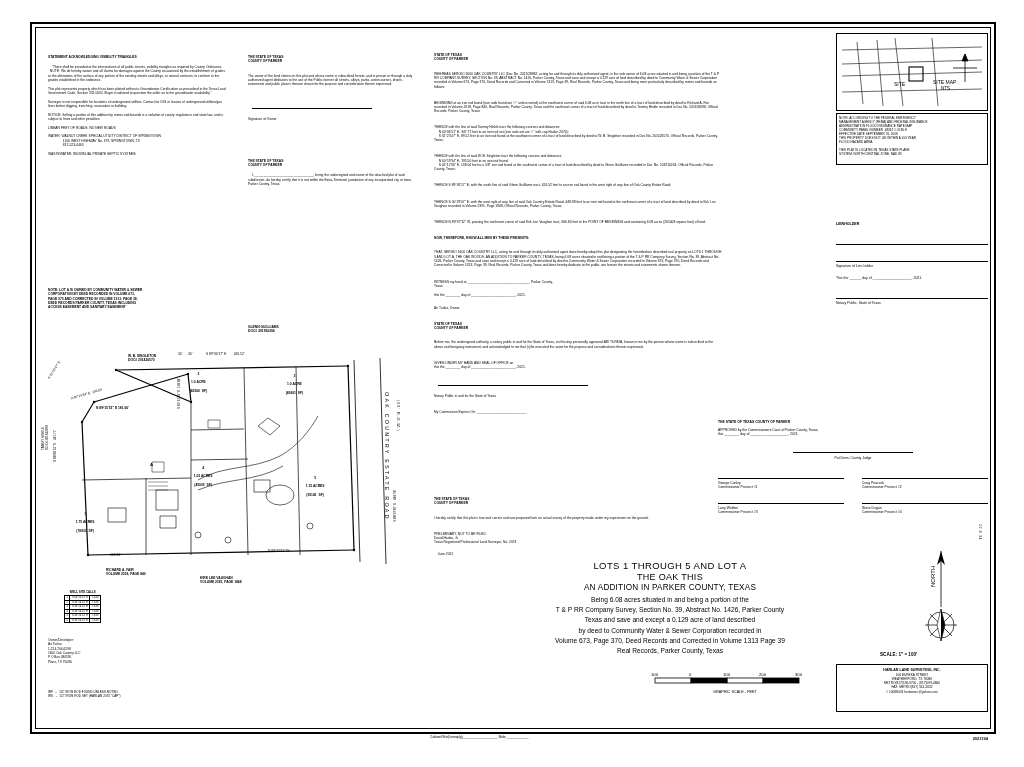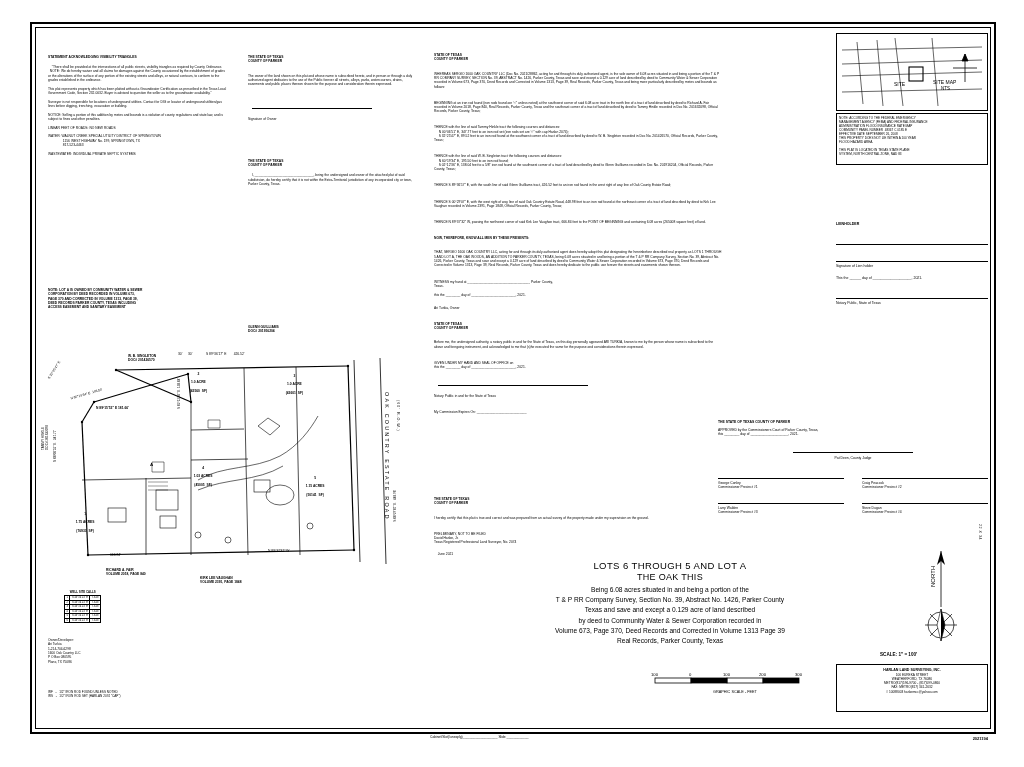--- a/index.html
+++ b/index.html
@@ -556,22 +556,23 @@
   <div id="ownercert">Owner/Developer:
 Ari Turkia
 1-214-704-6298
 1600 Oak Country LLC
 P O Box 080595
 Plano, TX 75086</div>
   <div id="legendnotes">IRF   -   1/2" IRON ROD FOUND UNLESS NOTED
 IRS   -   1/2" IRON ROD SET (HARLAN 2074 "CAP")</div>
 
   <div id="titleblock">
-    <div class="t1">LOTS 6 THROUGH 5 AND LOT A</div>
+    <div class="t1">LOTS 1 THROUGH 5 AND LOT A</div>
     <div class="t2">THE OAK THIS</div>
+    <div class="t3">AN ADDITION IN PARKER COUNTY, TEXAS</div>
     <div class="t4" style="white-space:pre-line;">Being 6.08 acres situated in and being a portion of the
 T &amp; P RR Company Survey, Section No. 39, Abstract No. 1426, Parker County
 Texas and save and except a 0.129 acre of land described
 by deed to Community Water &amp; Sewer Corporation recorded in
 Volume 673, Page 370, Deed Records and Corrected in Volume 1313 Page 39
 Real Records, Parker County, Texas</div>
   </div>
 
   <div id="northrose">
     <svg width="52" height="105" viewBox="0 0 52 105">

